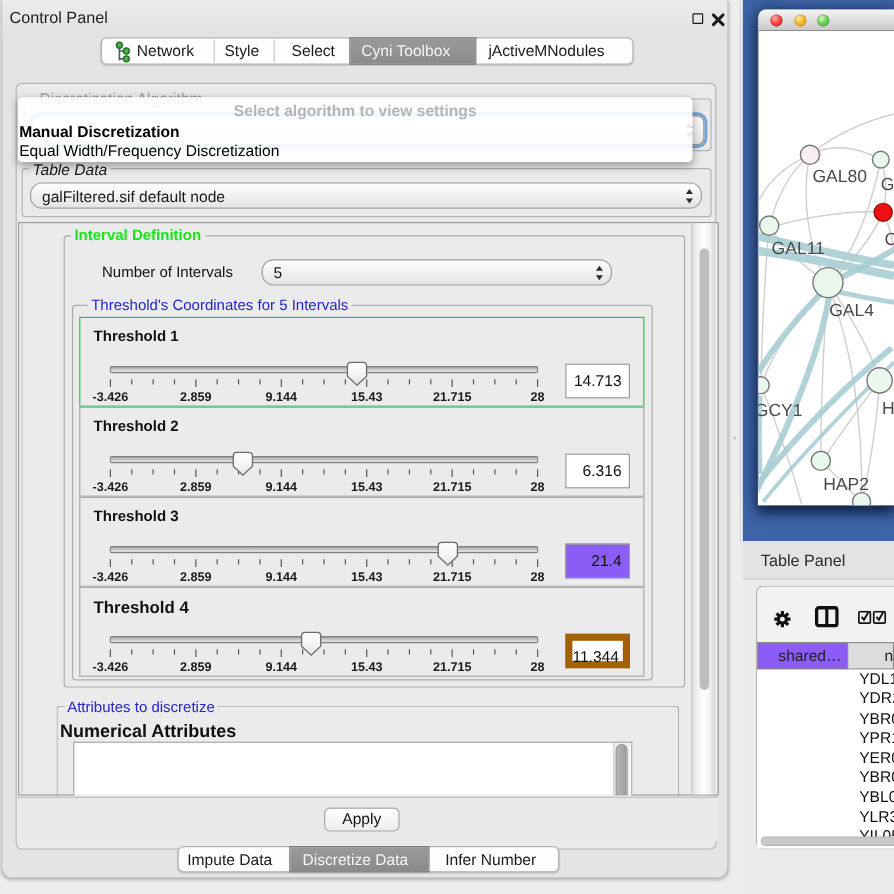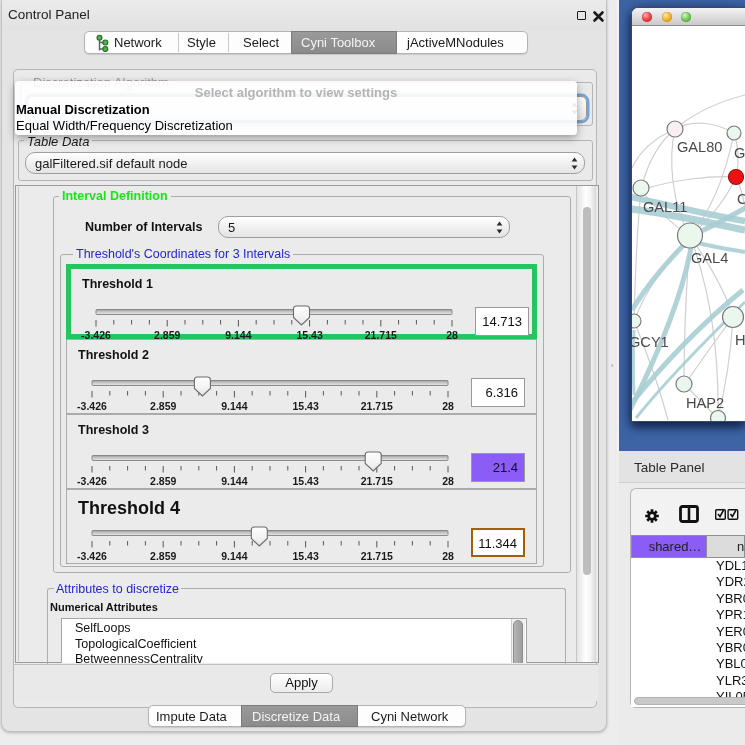--- a/index.html
+++ b/index.html
@@ -60,33 +60,33 @@
 
 <div class="abs" style="left:15px;top:185px;width:584px;height:478px;background:#ebebeb;border:1px solid #9a9a9a;"></div>
 <div class="abs" style="left:18px;top:187px;width:1px;height:474px;background:#c5c5c5;"></div>
 
 <div class="abs" style="left:576px;top:186px;width:20px;height:476px;background:linear-gradient(90deg,#e3e3e3,#ffffff 45%,#f6f6f6 70%,#d8d8d8);border-left:1px solid #c6c6c6;"></div>
 <div class="abs" style="left:583px;top:207px;width:8px;height:368px;background:#bdbdbd;border-radius:4.5px;"></div>
 
 <div class="gbox" style="left:53px;top:196px;width:518px;height:377px;"></div>
 <div class="abs" style="left:59px;top:189px;font-size:12.5px;font-weight:bold;color:#19e619;background:#ebebeb;padding:0 3px;">Interval Definition</div>
 
-<div class="abs" style="left:85px;top:220px;font-size:12.5px;font-weight:bold;color:#111;">Number of Intervals</div>
+<div class="abs" style="left:85px;top:220px;font-size:12.5px;font-weight:normal;color:#111;">Number of Intervals</div>
 <div class="combo" style="left:218px;top:216px;width:292px;height:22px;">
   <span class="ct" style="top:2.5px;">5</span>
   <svg style="position:absolute;right:6px;top:4px;" width="7" height="13" viewBox="0 0 7 13">
       <path d="M3.5 0.5 L6.4 4.6 L0.6 4.6 Z" fill="#2a2a2a"></path>
       <path d="M3.5 12.5 L6.4 8.4 L0.6 8.4 Z" fill="#2a2a2a"></path>
     </svg>
 </div>
 
 <div class="gbox" style="left:60px;top:254px;width:484px;height:313px;"></div>
-<div class="abs" style="left:73px;top:247px;font-size:12.5px;color:#2525cc;background:#ebebeb;padding:0 3px;">Threshold's Coordinates for 3 Intervals</div>
-
-<div class="abs" style="left:66px;top:264px;width:471px;height:75px;border:5px solid #22c55e;background:#ebebeb;">
+<div class="abs" style="left:73px;top:247px;font-size:12.5px;color:#2525cc;background:#ebebeb;padding:0 3px;">Threshold's Coordinates for 5 Intervals</div>
+
+<div class="abs" style="left:66px;top:264px;width:471px;height:75px;border:1px solid #22c55e;background:#ebebeb;">
   <div style="position:absolute;left:11px;top:8px;font-size:12.5px;font-weight:bold;color:#111;">Threshold 1</div>
   <svg style="position:absolute;left:0;top:24px;" width="471" height="50" viewBox="0 0 471 50">
     <defs>
         <linearGradient id="thg1" x1="0" y1="0" x2="0" y2="1">
           <stop offset="0" stop-color="#fefefe"></stop>
           <stop offset="0.55" stop-color="#f4f4f4"></stop>
           <stop offset="1" stop-color="#e2e2e2"></stop>
         </linearGradient>
     <linearGradient id="trk1" x1="0" y1="0" x2="0" y2="1">
           <stop offset="0" stop-color="#9e9e9e"></stop>
@@ -154,21 +154,21 @@
   </svg>
   <div style="position:absolute;left:-5.0px;top:60px;width:60px;text-align:center;font-size:10.5px;font-weight:bold;color:#1a1a1a;">-3.426</div>
     <div style="position:absolute;left:66.2px;top:60px;width:60px;text-align:center;font-size:10.5px;font-weight:bold;color:#1a1a1a;">2.859</div>
     <div style="position:absolute;left:137.4px;top:60px;width:60px;text-align:center;font-size:10.5px;font-weight:bold;color:#1a1a1a;">9.144</div>
     <div style="position:absolute;left:208.6px;top:60px;width:60px;text-align:center;font-size:10.5px;font-weight:bold;color:#1a1a1a;">15.43</div>
     <div style="position:absolute;left:279.8px;top:60px;width:60px;text-align:center;font-size:10.5px;font-weight:bold;color:#1a1a1a;">21.715</div>
     <div style="position:absolute;left:351.0px;top:60px;width:60px;text-align:center;font-size:10.5px;font-weight:bold;color:#1a1a1a;">28</div>
   <div style="position:absolute;left:404px;top:38px;width:54px;height:29px;background:#8b5cf6;border:1px solid #999;font-size:13px;color:#111;text-align:right;line-height:27px;padding-right:6px;">21.4</div>
 </div>
 <div class="abs" style="left:66px;top:489px;width:471px;height:75px;border:1px solid #ababab;background:#ebebeb;">
-  <div style="position:absolute;left:11px;top:8px;font-size:18px;font-weight:bold;color:#111;">Threshold 4</div>
+  <div style="position:absolute;left:11px;top:8px;font-size:14px;font-weight:bold;color:#111;">Threshold 4</div>
   <svg style="position:absolute;left:0;top:24px;" width="471" height="50" viewBox="0 0 471 50">
     <defs>
         <linearGradient id="thg4" x1="0" y1="0" x2="0" y2="1">
           <stop offset="0" stop-color="#fefefe"></stop>
           <stop offset="0.55" stop-color="#f4f4f4"></stop>
           <stop offset="1" stop-color="#e2e2e2"></stop>
         </linearGradient>
     <linearGradient id="trk4" x1="0" y1="0" x2="0" y2="1">
           <stop offset="0" stop-color="#9e9e9e"></stop>
           <stop offset="0.45" stop-color="#c6c6c6"></stop>
@@ -178,41 +178,40 @@
     <rect x="25" y="16.5" width="356" height="5" rx="1" fill="url(#trk4)" stroke="#818181" stroke-width="0.9"></rect>
     <path d="M25.0,27v6.5 M42.8,27v4.5 M60.6,27v4.5 M78.4,27v4.5 M96.2,27v6.5 M114.0,27v4.5 M131.8,27v4.5 M149.6,27v4.5 M167.4,27v6.5 M185.2,27v4.5 M203.0,27v4.5 M220.8,27v4.5 M238.6,27v6.5 M256.4,27v4.5 M274.2,27v4.5 M292.0,27v4.5 M309.8,27v6.5 M327.6,27v4.5 M345.4,27v4.5 M363.2,27v4.5 M381.0,27v6.5" stroke="#585858" stroke-width="1" fill="none"></path>
     <path d="M 184.3,16 q0,-3 3,-3 h10 q3,0 3,3 v8.5 l-8,7.5 l-8,-7.5 z" fill="url(#thg4)" stroke="#6b6b6b" stroke-width="1.1"></path>
   </svg>
   <div style="position:absolute;left:-5.0px;top:60px;width:60px;text-align:center;font-size:10.5px;font-weight:bold;color:#1a1a1a;">-3.426</div>
     <div style="position:absolute;left:66.2px;top:60px;width:60px;text-align:center;font-size:10.5px;font-weight:bold;color:#1a1a1a;">2.859</div>
     <div style="position:absolute;left:137.4px;top:60px;width:60px;text-align:center;font-size:10.5px;font-weight:bold;color:#1a1a1a;">9.144</div>
     <div style="position:absolute;left:208.6px;top:60px;width:60px;text-align:center;font-size:10.5px;font-weight:bold;color:#1a1a1a;">15.43</div>
     <div style="position:absolute;left:279.8px;top:60px;width:60px;text-align:center;font-size:10.5px;font-weight:bold;color:#1a1a1a;">21.715</div>
     <div style="position:absolute;left:351.0px;top:60px;width:60px;text-align:center;font-size:10.5px;font-weight:bold;color:#1a1a1a;">28</div>
-  <div style="position:absolute;left:404px;top:38px;width:54px;height:29px;background:#fff;border:2px solid #a16207;font-size:13px;color:#111;text-align:right;line-height:27px;padding-right:6px;">11.344</div>
+  <div style="position:absolute;left:404px;top:38px;width:54px;height:29px;background:#fff;border:6px solid #a16207;font-size:13px;color:#111;text-align:right;line-height:27px;padding-right:6px;">11.344</div>
 </div>
 
 <div class="gbox" style="left:47px;top:588px;width:519px;height:90px;border-bottom:none;"></div>
 <div class="abs" style="left:54px;top:582px;font-size:12.5px;color:#2525cc;background:#ebebeb;padding:0 2px;">Attributes to discretize</div>
-<div class="abs" style="left:50px;top:601px;font-size:11px;font-weight:bold;color:#111;">Numerical Attributes</div>
+<div class="abs" style="left:50px;top:601px;font-size:15px;font-weight:bold;color:#111;">Numerical Attributes</div>
 <div class="abs" style="left:61px;top:618px;width:466px;height:45px;background:#ffffff;border:1px solid #a5a5a5;border-bottom:none;overflow:hidden;">
-  <div style="position:absolute;left:13px;top:2px;font-size:12.5px;color:#111;line-height:15.6px;">SelfLoops<br>TopologicalCoefficient<br>BetweennessCentrality</div>
   <div style="position:absolute;right:1px;top:0;width:14px;height:45px;background:#f0f0f0;border-left:1px solid #ccc;"></div>
   <div style="position:absolute;right:3px;top:1px;width:10px;height:60px;background:linear-gradient(90deg,#b5b5b5,#9d9d9d);border:1px solid #8f8f8f;border-radius:5px;"></div>
 </div>
 
 <div class="abs" style="left:14px;top:664px;width:584px;height:37px;background:#e9e9e9;border-top:1px solid #c0c0c0;"></div>
 <div class="abs" style="left:270px;top:673px;width:63px;height:20px;background:linear-gradient(#ffffff,#ececec);border:1px solid #a8a8a8;border-radius:5px;font-size:13px;color:#111;text-align:center;line-height:18px;">Apply</div>
 
 <div class="abs" style="left:148px;top:705px;width:318px;height:22px;background:#fdfdfd;border:1px solid #b3b3b3;border-radius:5px;box-shadow:0 1px 1px rgba(0,0,0,0.12);"></div>
 <div class="abs" style="left:241px;top:705px;width:117px;height:22px;background:linear-gradient(#9a9a9a,#8b8b8b);border:1px solid #7c7c7c;"></div>
 <div class="abs" style="left:148px;top:709px;width:318px;height:15px;font-size:13px;color:#1a1a1a;">
   <span style="position:absolute;left:8px;">Impute Data</span>
   <span style="position:absolute;left:104px;color:#f4f4f4;">Discretize Data</span>
-  <span style="position:absolute;left:223px;">Cyni Network</span>
+  <span style="position:absolute;left:223px;">Infer Number</span>
 </div>
 
 <div class="abs" style="left:611px;top:363px;width:5px;height:6px;color:#8a8a8a;font-size:7px;line-height:6px;">›</div>
 
 <div class="abs" style="left:617px;top:0;width:128px;height:451px;background:#3d65a6;border-left:2px solid #f5f5f5;"></div>
 
 <div class="abs" style="left:631px;top:7px;width:114px;height:415px;background:#ffffff;border:1px solid #354970;border-right:none;border-radius:7px 0 0 0;box-shadow:0 5px 9px rgba(5,15,45,0.62), 0 2px 14px rgba(10,22,55,0.5);"></div>
 <div class="abs" style="left:632px;top:8px;width:113px;height:18px;background:linear-gradient(#f4f4f4,#c9c9c9);border-bottom:1px solid #8f8f8f;border-radius:6px 0 0 0;"></div>
 <div class="abs" style="left:642px;top:12px;width:10px;height:10px;border-radius:50%;background:radial-gradient(circle at 35% 30%,#ffb0b0,#ef4141 50%,#cc2020);box-shadow:inset 0 0 1px #902;"></div>
 <div class="abs" style="left:662px;top:12px;width:10px;height:10px;border-radius:50%;background:radial-gradient(circle at 35% 30%,#ffe9a8,#f2b32c 50%,#d89a14);box-shadow:inset 0 0 1px #960;"></div>

